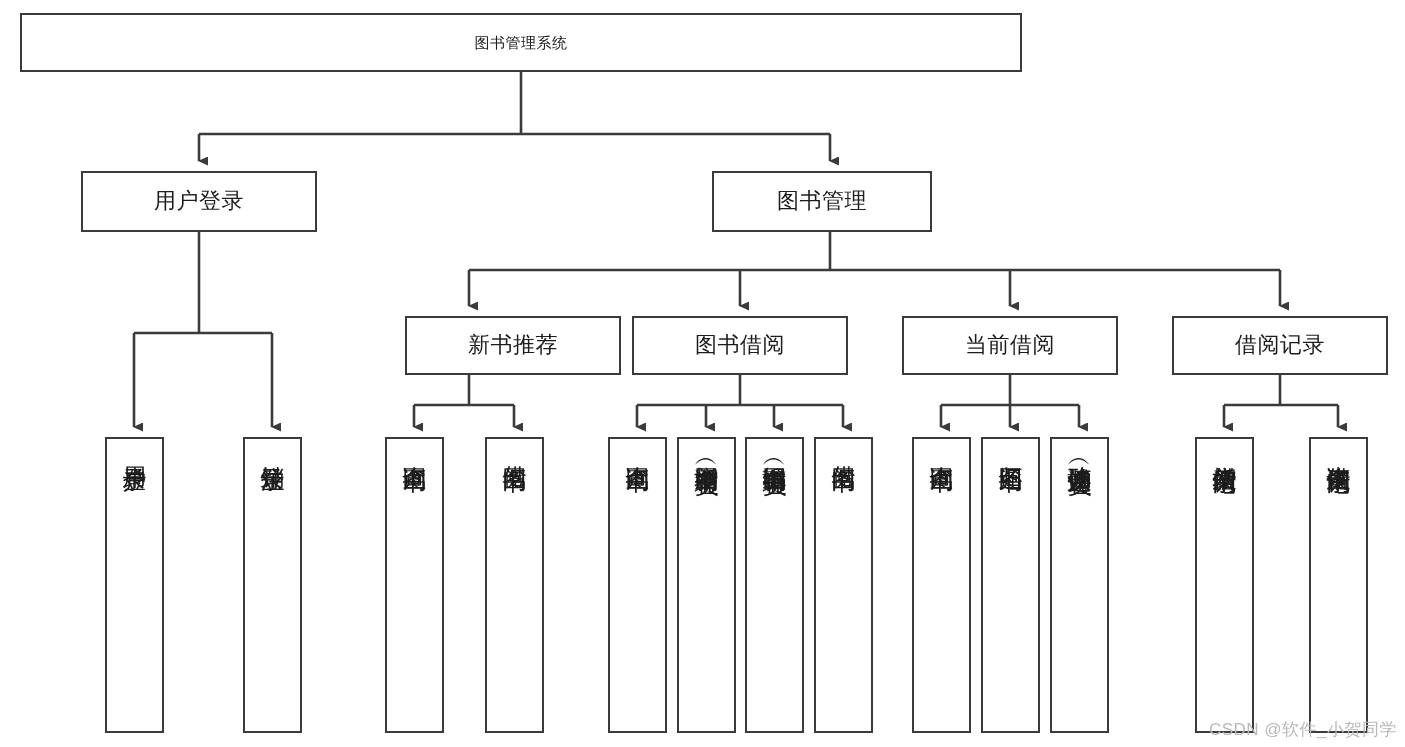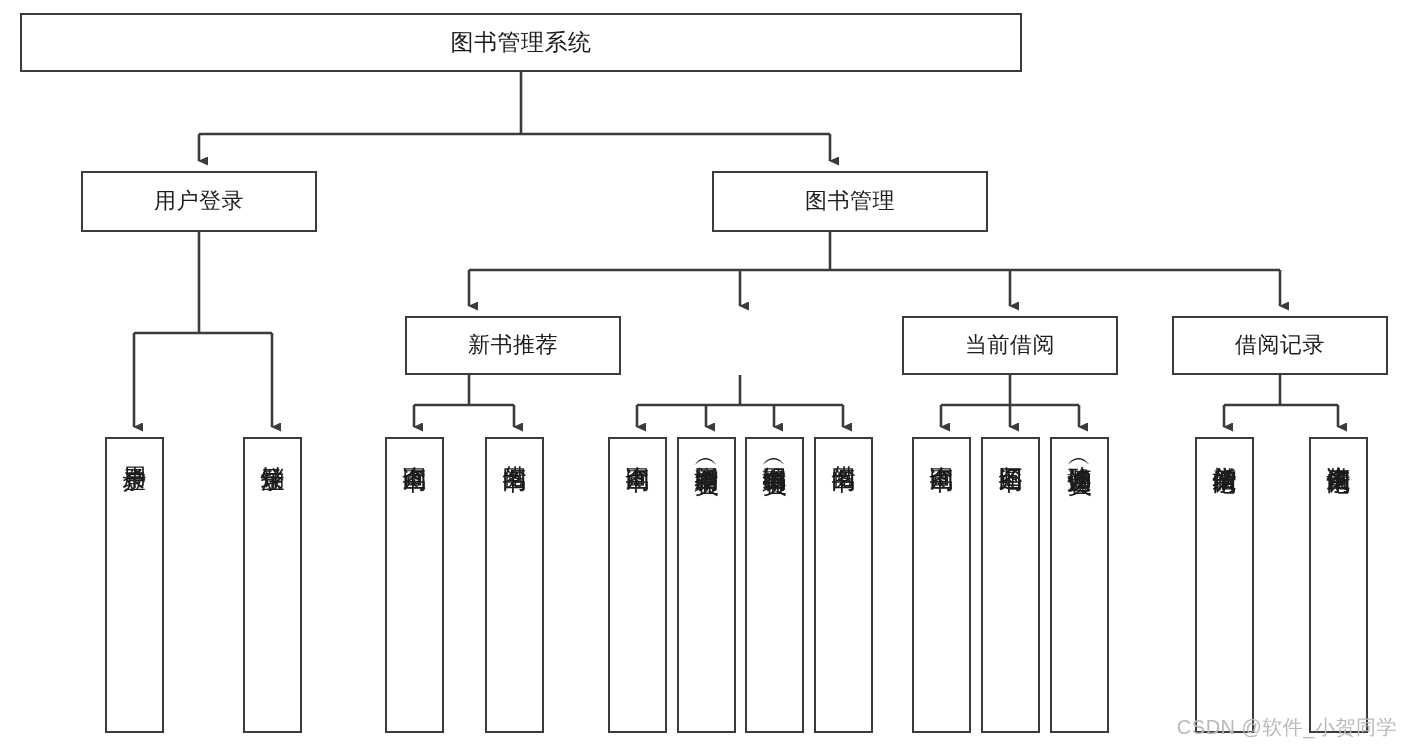--- a/index.html
+++ b/index.html
@@ -41,41 +41,41 @@
     display: block;
     text-align: center;
     white-space: nowrap;
     letter-spacing: 0.5px;
   }
   .node.horizontal .node-label {
     font-size: 22px;
     line-height: 1.2;
   }
   .node.root .node-label {
-    font-size: 23px;
+    font-size: 15px;
   }
   .node.vertical {
     align-items: flex-start;
     justify-content: center;
     padding-top: 8px;
   }
   .node.vertical .node-label {
     writing-mode: vertical-rl;
     text-orientation: upright;
     font-size: 24px;
     line-height: 1.08;
     letter-spacing: 1px;
     white-space: normal;
     max-height: 100%;
   }
   .watermark {
     position: absolute;
     right: 8px;
     bottom: 6px;
-    font-size: 20px;
+    font-size: 17px;
     color: #b9b9b9;
     letter-spacing: 0.5px;
     z-index: 3;
     user-select: none;
     white-space: nowrap;
     margin-top: 38px;
   }
 </style>
 </head>
 <body>
@@ -134,27 +134,30 @@
     </g>
   </svg>
 
   <div class="node horizontal root" style="left:20px; top:13px; width:1002px; height:59px;">
     <span class="node-label">图书管理系统</span>
   </div>
 
   <div class="node horizontal" style="left:81px; top:171px; width:236px; height:61px;">
     <span class="node-label">用户登录</span>
   </div>
-  <div class="node horizontal" style="left:712px; top:171px; width:276px; height:61px;">
+  <div class="node horizontal" style="left:712px; top:171px; width:220px; height:61px;">
     <span class="node-label">图书管理</span>
   </div>
 
   <div class="node horizontal" style="left:361px; top:316px; width:216px; height:59px;margin-left:44px;">
     <span class="node-label">新书推荐</span>
   </div>
+  <div class="node horizontal" style="left:632px; top:316px; width:216px; height:59px;">
+    <span class="node-label">图书借阅</span>
+  </div>
   <div class="node horizontal" style="left:1172px; top:316px; width:216px; height:59px;">
     <span class="node-label">借阅记录</span>
   </div>
   <div class="node horizontal" style="left:902px; top:316px; width:216px; height:59px;">
     <span class="node-label">当前借阅</span>
   </div>
 
   <div class="node vertical" style="left:105px; top:437px; width:59px; height:296px;">
     <span class="node-label">用户登录</span>
   </div>

